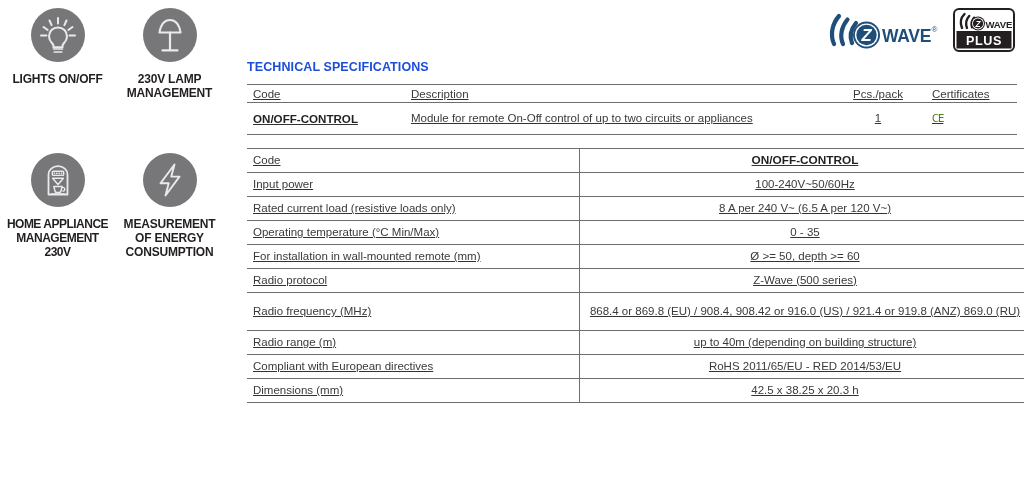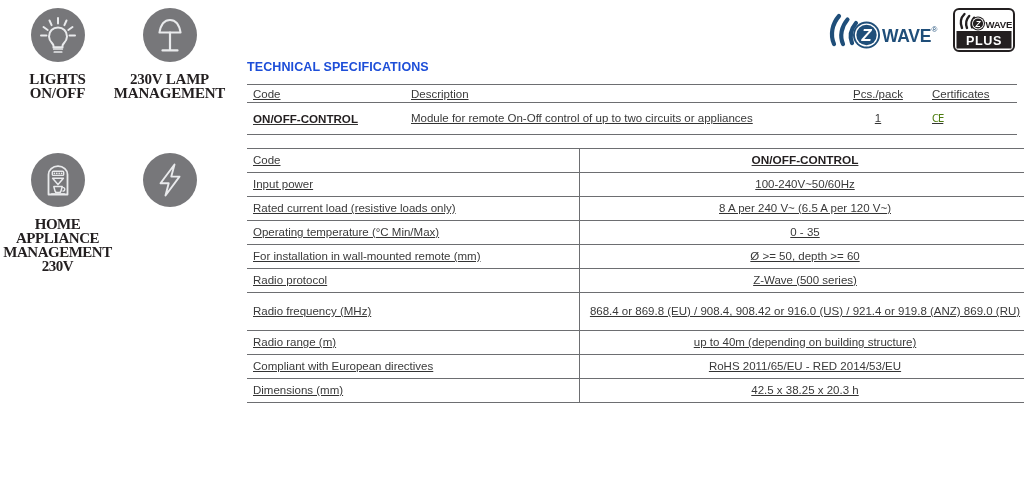--- a/index.html
+++ b/index.html
@@ -43,27 +43,27 @@
     position: relative;
   }
   .feature-icon-circle svg {
     position: absolute;
     left: 0; top: 0;
     width: 54px;
     height: 54px;
     display: block;
   }
   .feature-label {
-    font-size: 15px;
+    font-size: 12px;
     font-weight: bold;
     line-height: 14px;
     letter-spacing: -0.2px;
     color: #231f20;
     white-space: pre-line;
-    font-family: Liberation Serif, serif;
+    font-family: Liberation Sans, sans-serif;
   }
   .feature-cell.col0.row1 .feature-label { letter-spacing: -0.5px; }
 
   
   #zwave-logos {
     position: absolute;
     right: 8px;
     top: 4px;
     height: 52px;
     display: flex;
@@ -222,20 +222,23 @@
 MANAGEMENT
 230V</div>
   </div>
 
   <div class="feature-cell col1 row1">
     <div class="feature-icon-circle">
       <svg viewBox="0 0 54 54" aria-hidden="true">
         <path d="M31.5 11.5 L17.5 30.3 l8.2 0 l-3.2 12.2 l14 -18.9 l-8.2 0 z" fill="none" stroke="#e9eaec" stroke-width="1.9" stroke-linejoin="round"></path>
       </svg>
     </div>
+    <div class="feature-label">MEASUREMENT
+OF ENERGY
+CONSUMPTION</div>
   </div>
 
 </div>
 
 <div id="zwave-logos">
 
   <svg id="zwave-logo-main" width="112" height="44" viewBox="0 0 112 44">
     <g fill="none" stroke="#1f4e79" stroke-linecap="round">
       <path d="M8 36 C4 27 6 16 13 8" stroke-width="4.2"></path>
       <path d="M17 36 C13.5 28 15.5 18.5 21.5 11.5" stroke-width="4.2"></path>

